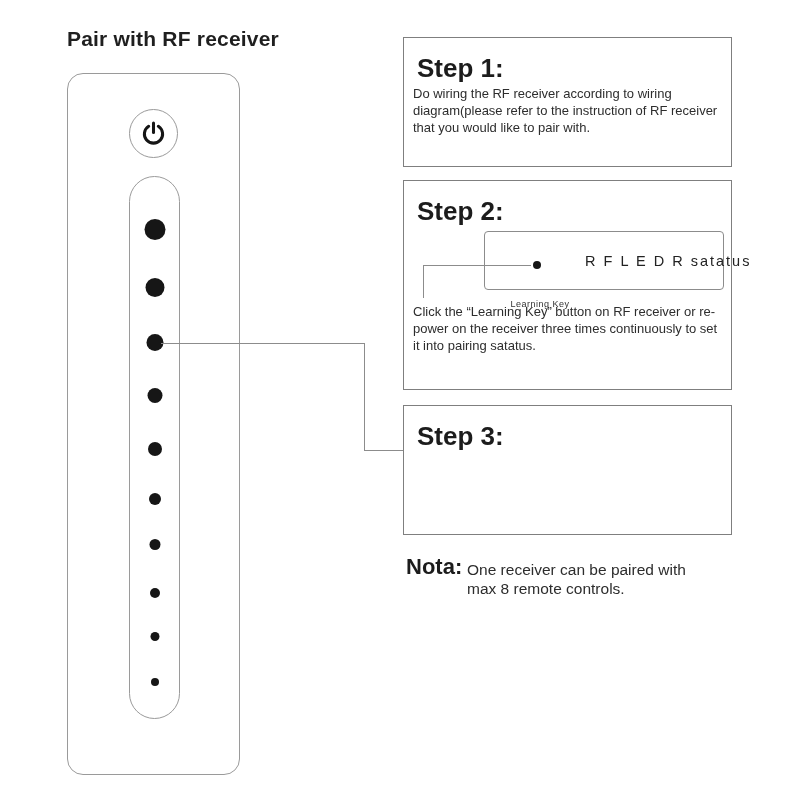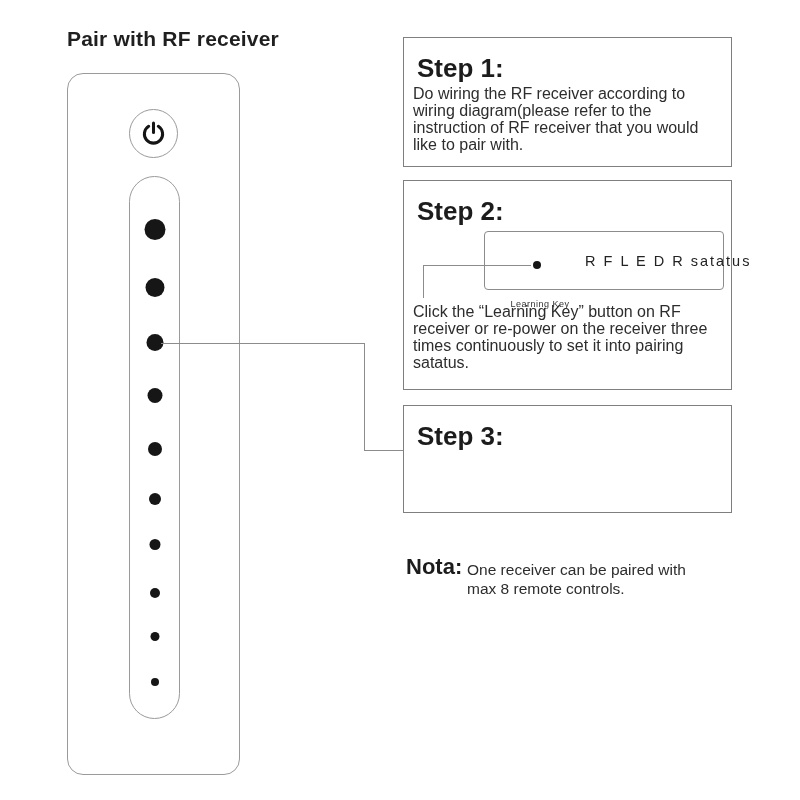--- a/index.html
+++ b/index.html
@@ -14,21 +14,21 @@
   .power-btn{position:absolute;left:61px;top:35px;width:47px;height:47px;border:1px solid #9a9a9a;border-radius:50%;background:#fff;display:flex;align-items:center;justify-content:center;}
   .slider{position:absolute;left:61px;top:102px;width:51px;height:543px;border:1px solid #9a9a9a;border-radius:26px;background:#fff;box-sizing:border-box;}
   .dot{position:absolute;left:50%;transform:translateX(-50%);background:#161616;border-radius:50%;}
 
   
   .line{position:absolute;background:#8c8c8c;z-index:5;}
 
   
   .stepbox{position:absolute;left:403px;width:329px;border:1px solid #7f7f7f;background:#fff;box-sizing:border-box;z-index:1;}
   .step-heading{position:absolute;left:13px;top:15px;font-size:26px;font-weight:600;color:#1c1c1c;}
-  .step-body{position:absolute;left:9px;right:8px;font-size:16px;line-height:17px;color:#2d2d2d;}
+  .step-body{position:absolute;left:9px;right:8px;font-size:13px;line-height:17px;color:#2d2d2d;}
 
   
   .receiver-box{position:absolute;left:484px;top:231px;width:240px;height:59px;border:1px solid #8c8c8c;border-radius:4px;background:#fff;box-sizing:border-box;z-index:3;}
   .learning-dot{position:absolute;left:48px;top:29px;width:8px;height:8px;border-radius:50%;background:#161616;z-index:6;}
   .learning-label{position:absolute;left:10px;top:39px;width:90px;text-align:center;font-size:9px;letter-spacing:.5px;color:#333;margin-top:28px;}
   .receiver-label{position:absolute;left:100px;top:21px;font-size:14.5px;letter-spacing:2px;color:#222;white-space:nowrap;}
 
   
   .note-label{position:absolute;left:406px;top:554px;font-size:22px;font-weight:600;color:#1c1c1c;}
   .note-text{position:absolute;left:467px;top:560px;width:250px;font-size:15.5px;line-height:19px;color:#2d2d2d;}
@@ -79,20 +79,20 @@
 
   <div class="receiver-box">
     <div class="learning-dot"></div>
     <div class="learning-label">Learning Key</div>
     <div class="receiver-label">R F L E D R satatus</div>
   </div>
 
   <div class="line" style="left:423px;top:265px;width:108px;height:1px;z-index:6;"></div>
   <div class="line" style="left:423px;top:265px;width:1px;height:33px;z-index:6;"></div>
 
-  <div class="stepbox" style="top:405px;height:108px;">
+  <div class="stepbox" style="top:405px;height:130px;">
     <div class="step-heading">Step 3:</div>
   </div>
 
   <div class="note-label">Nota:</div>
   <div class="note-text">One receiver can be paired with max 8 remote controls.</div>
 
 </div>
 
 </body></html>

